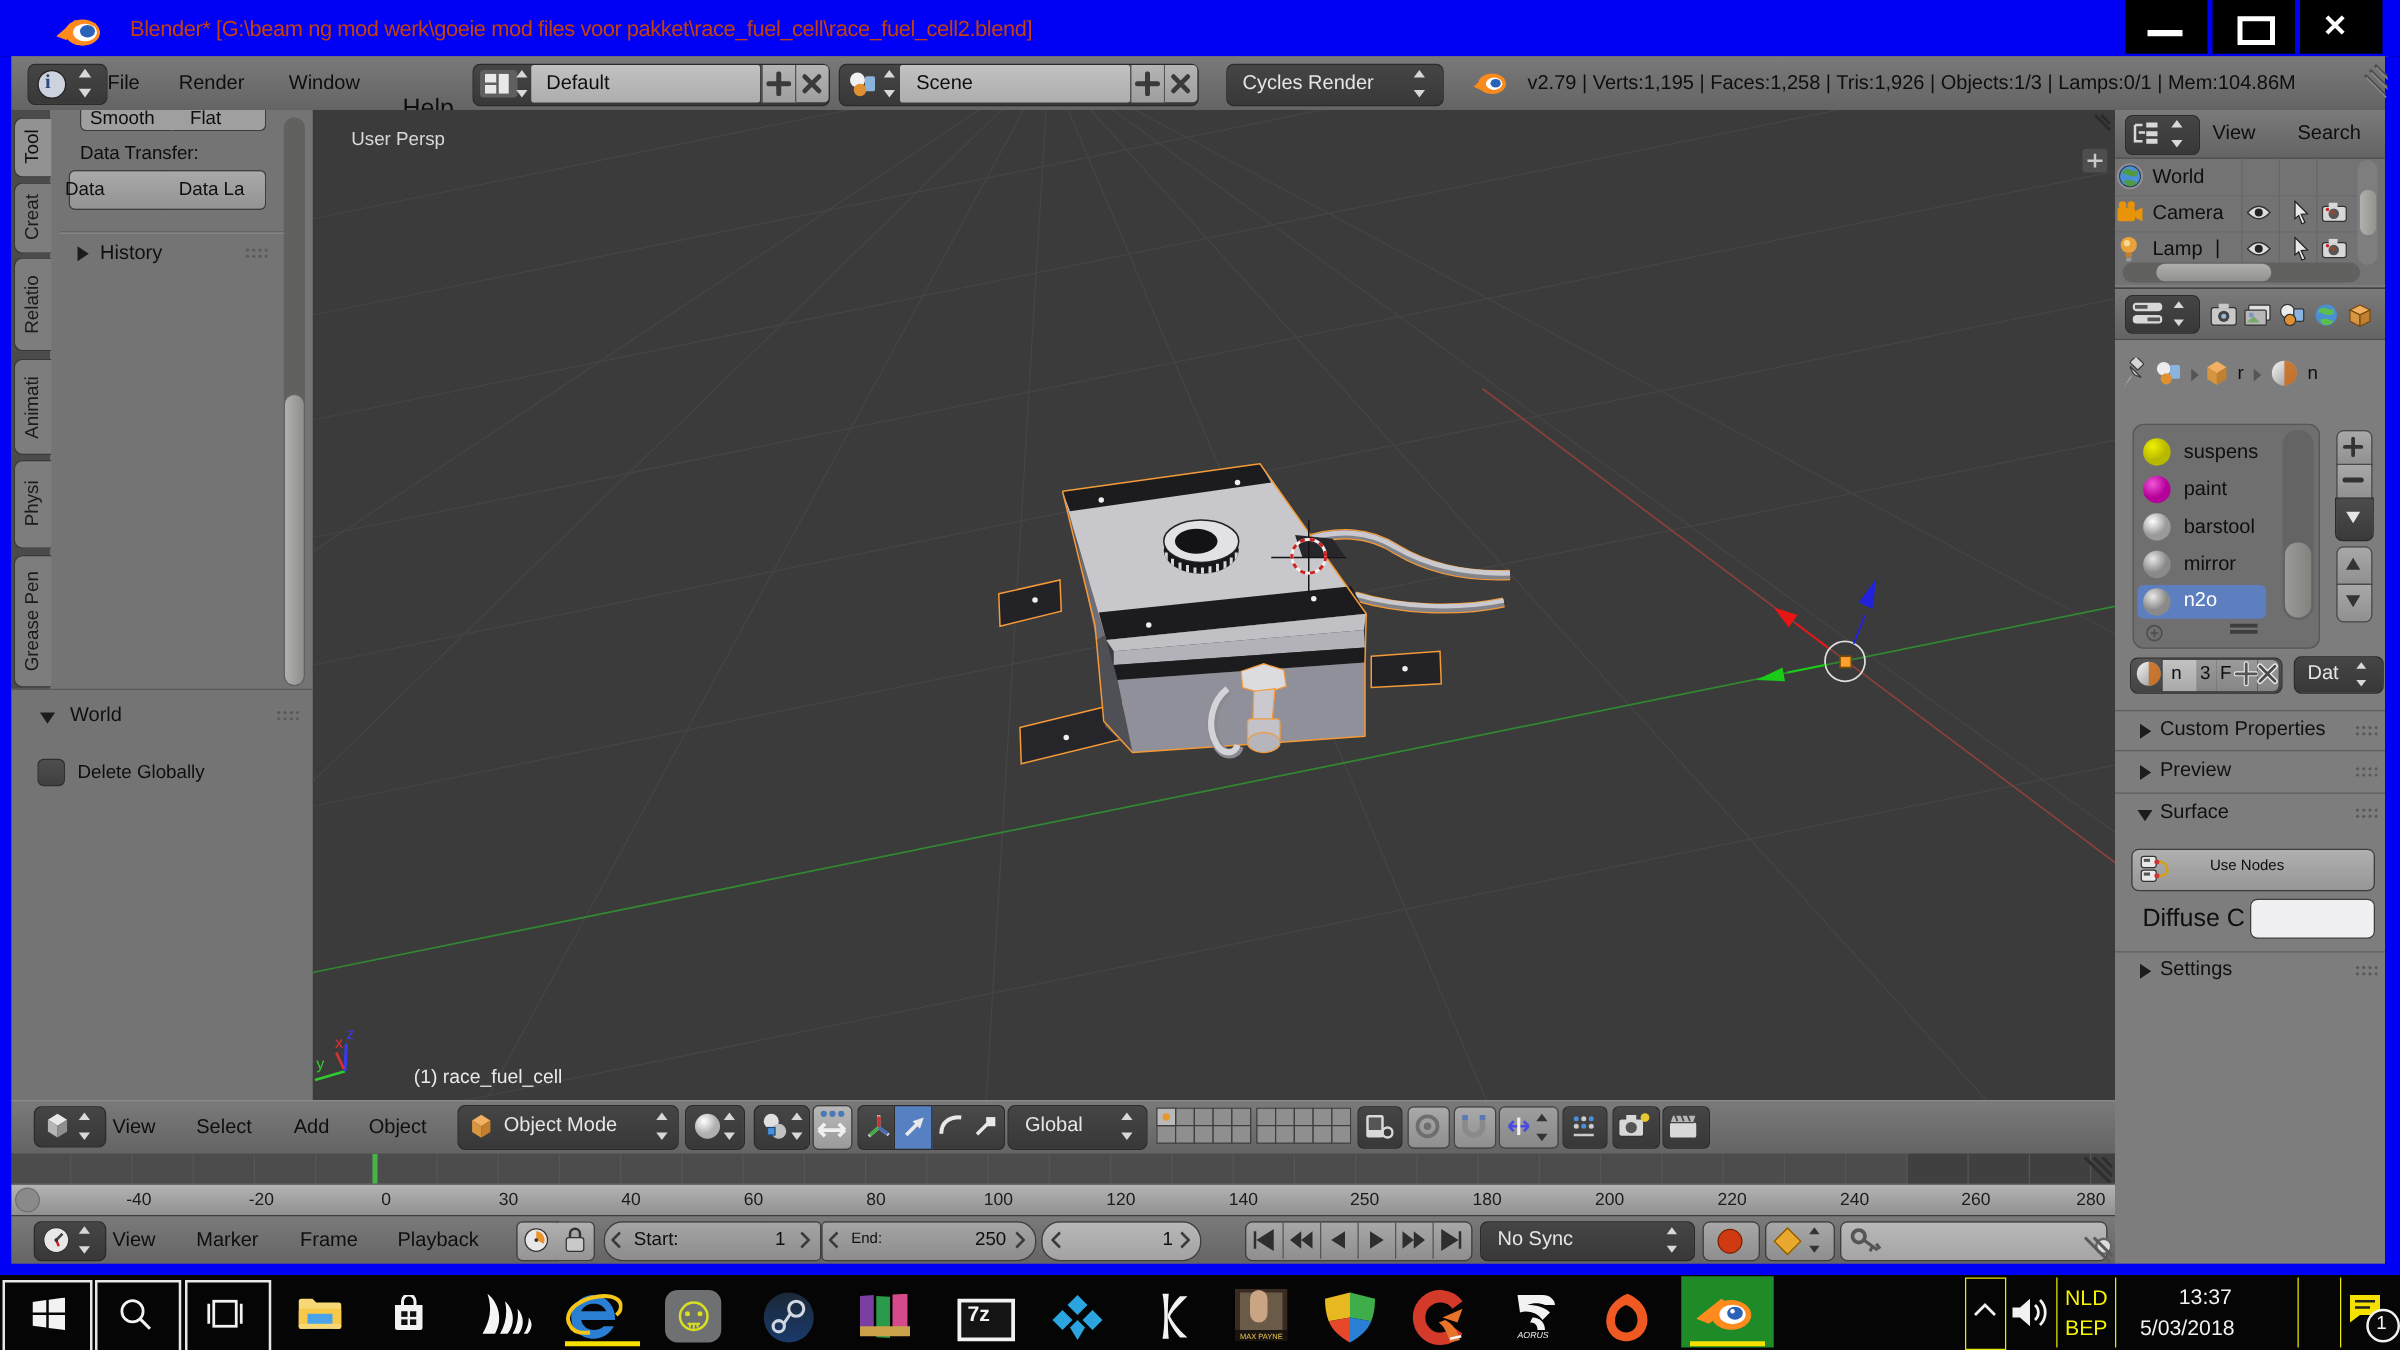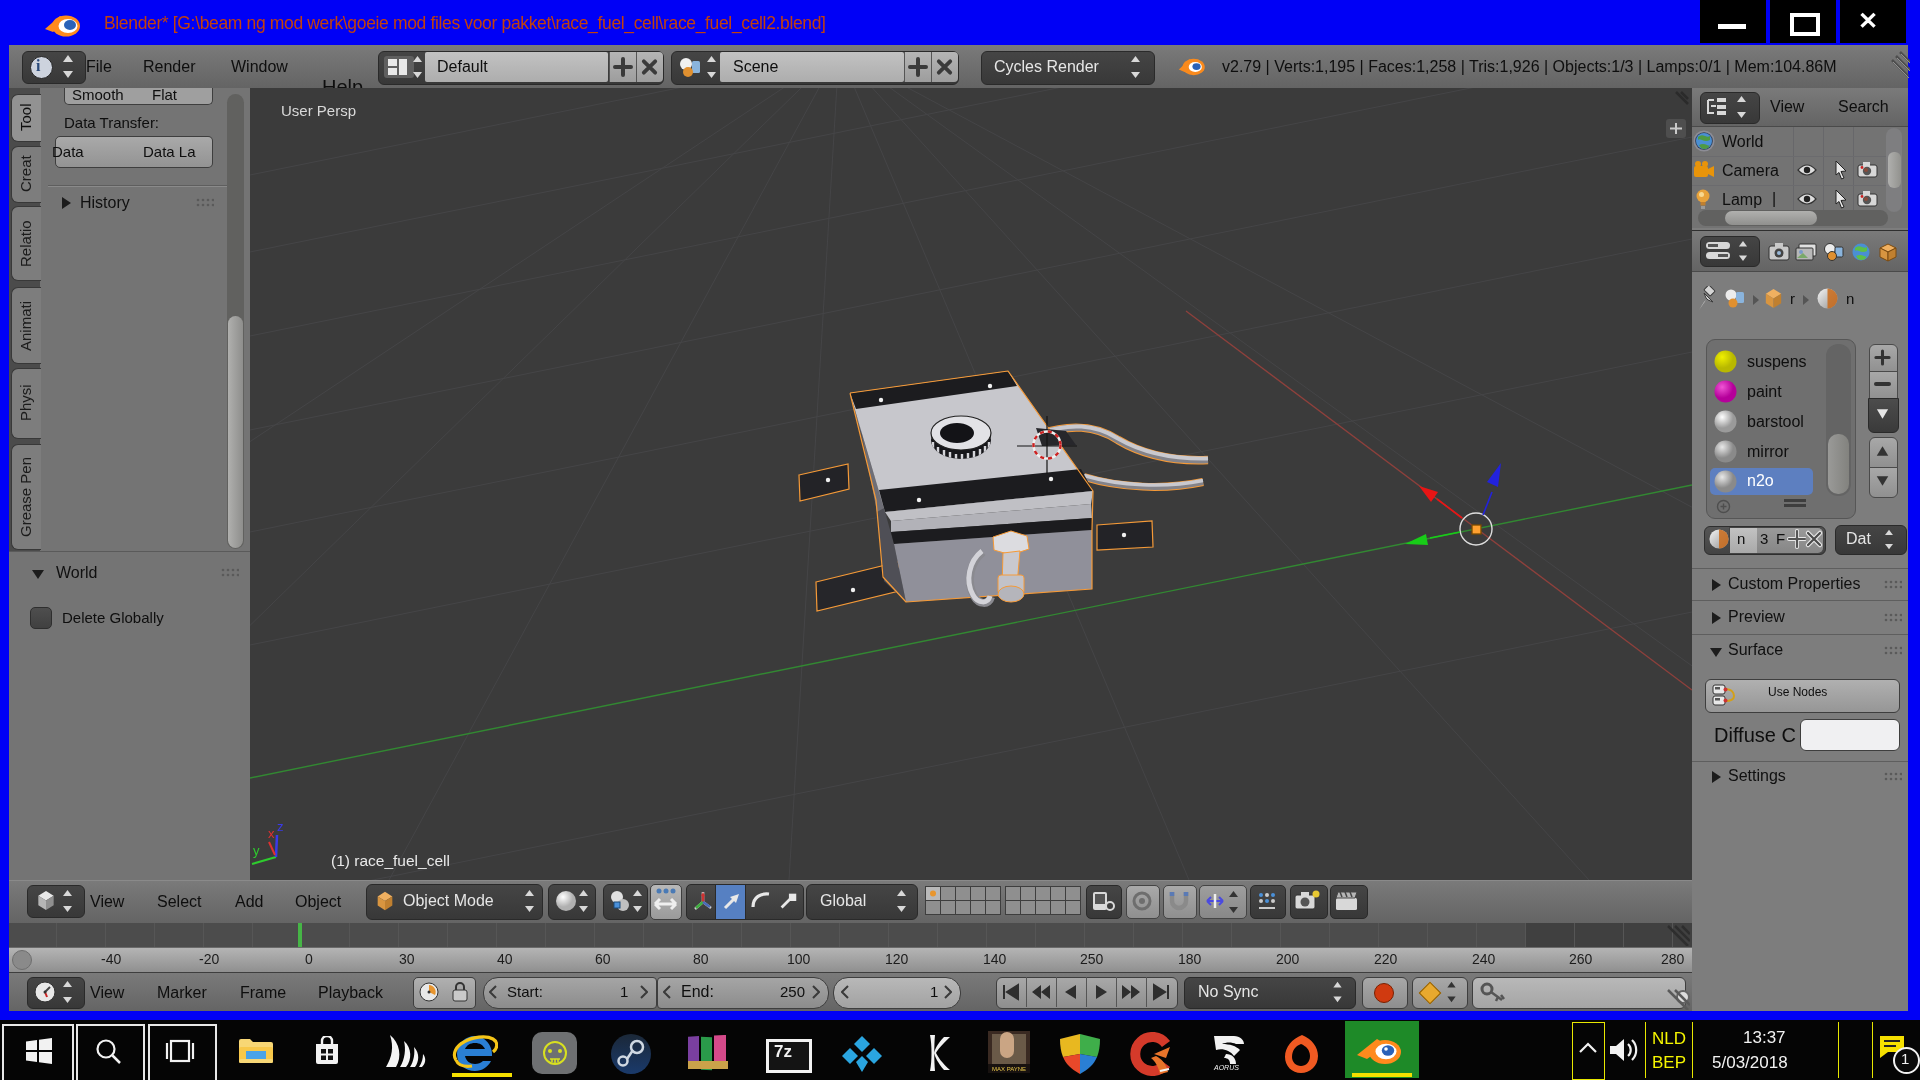--- a/index.html
+++ b/index.html
@@ -854,21 +854,21 @@
 <div class="ab" style="left:483px;top:977px;width:172px;height:30px;background:linear-gradient(#a5a5a5,#8c8c8c);border:1px solid #3e3e3e;border-radius:15px 4px 4px 15px"></div>
 <div class="ab tx" style="left:507px;top:983px;font-size:15px">Start:</div>
 <div class="ab tx" style="left:620px;top:983px;font-size:15px">1</div>
 <svg class="ab" style="left:489px;top:984px" width="8" height="16" viewBox="0 0 8 16">
     <path d="M7 2 L1 8 L7 14" stroke="#3a3a3a" stroke-width="2" fill="none"></path>
   </svg>
 <svg class="ab" style="left:640px;top:984px" width="8" height="16" viewBox="0 0 8 16">
     <path d="M1 2 L7 8 L1 14" stroke="#3a3a3a" stroke-width="2" fill="none"></path>
   </svg>
 <div class="ab" style="left:657px;top:977px;width:170px;height:30px;background:linear-gradient(#a5a5a5,#8c8c8c);border:1px solid #3e3e3e;border-radius:4px 15px 15px 4px"></div>
-<div class="ab tx" style="left:681px;top:983px;font-size:16px">End:</div>
+<div class="ab tx" style="left:681px;top:983px;font-size:12px">End:</div>
 <div class="ab tx" style="left:780px;top:983px;font-size:15px">250</div>
 <svg class="ab" style="left:663px;top:984px" width="8" height="16" viewBox="0 0 8 16">
     <path d="M7 2 L1 8 L7 14" stroke="#3a3a3a" stroke-width="2" fill="none"></path>
   </svg>
 <svg class="ab" style="left:812px;top:984px" width="8" height="16" viewBox="0 0 8 16">
     <path d="M1 2 L7 8 L1 14" stroke="#3a3a3a" stroke-width="2" fill="none"></path>
   </svg>
 <div class="ab" style="left:833px;top:977px;width:126px;height:30px;background:linear-gradient(#b8b8b8,#a2a2a2);border:1px solid #3e3e3e;border-radius:15px"></div>
 <div class="ab tx" style="left:930px;top:983px;font-size:15px">1</div>
 <svg class="ab" style="left:841px;top:984px" width="8" height="16" viewBox="0 0 8 16">

